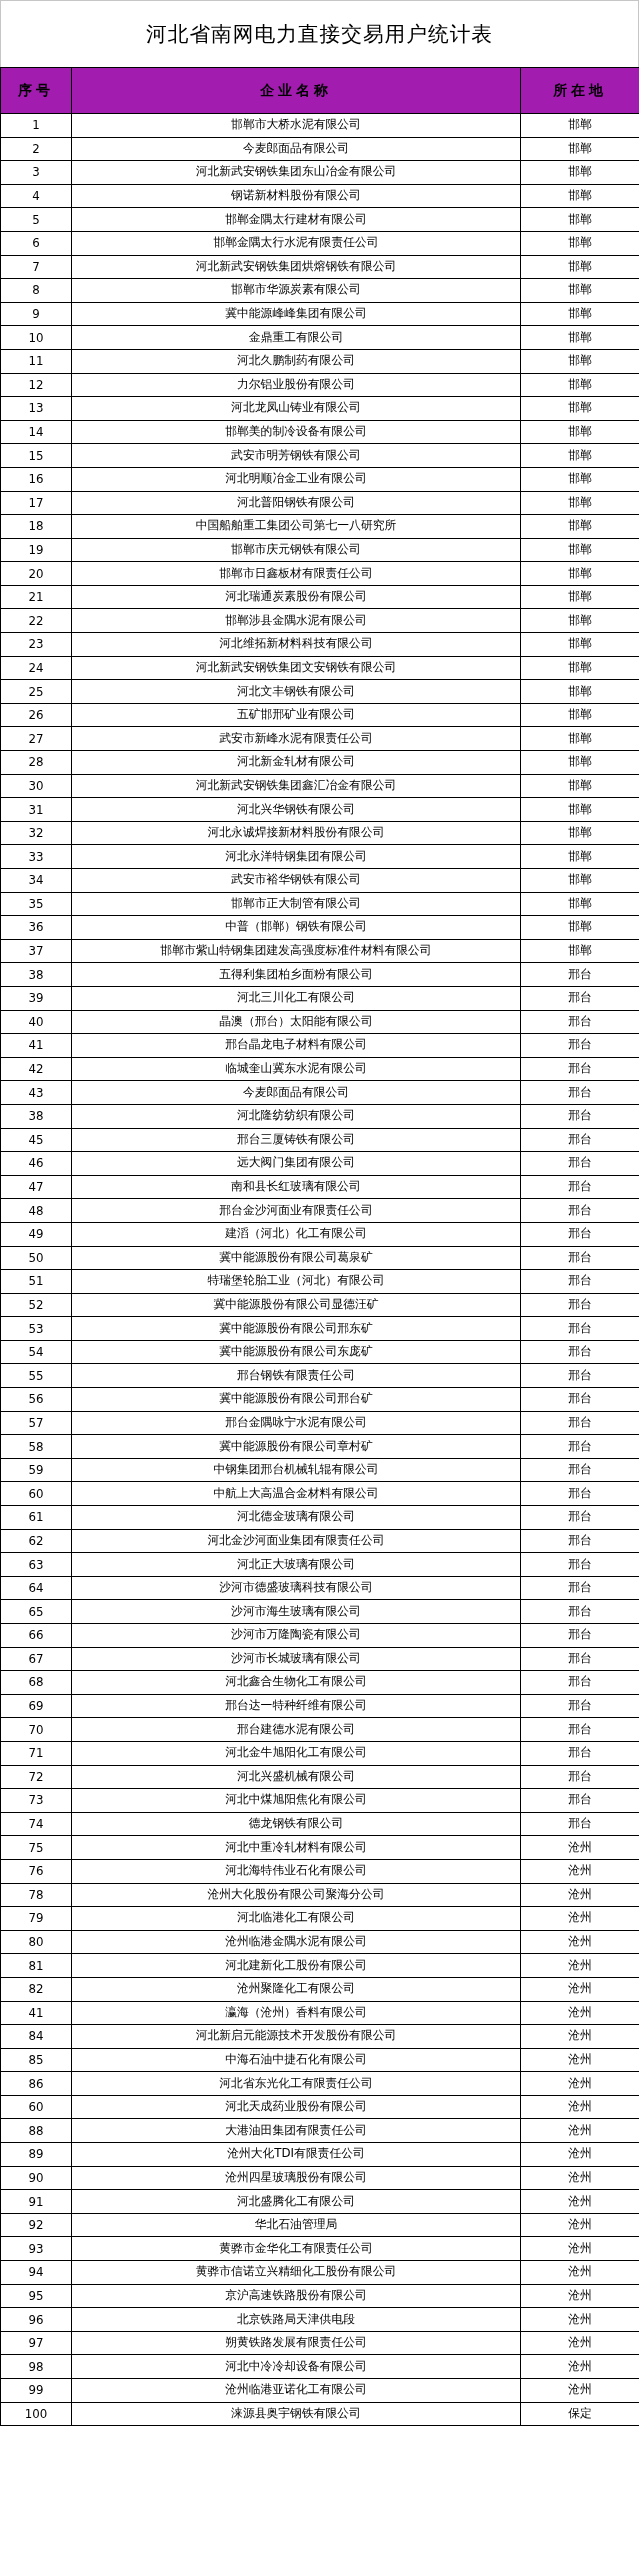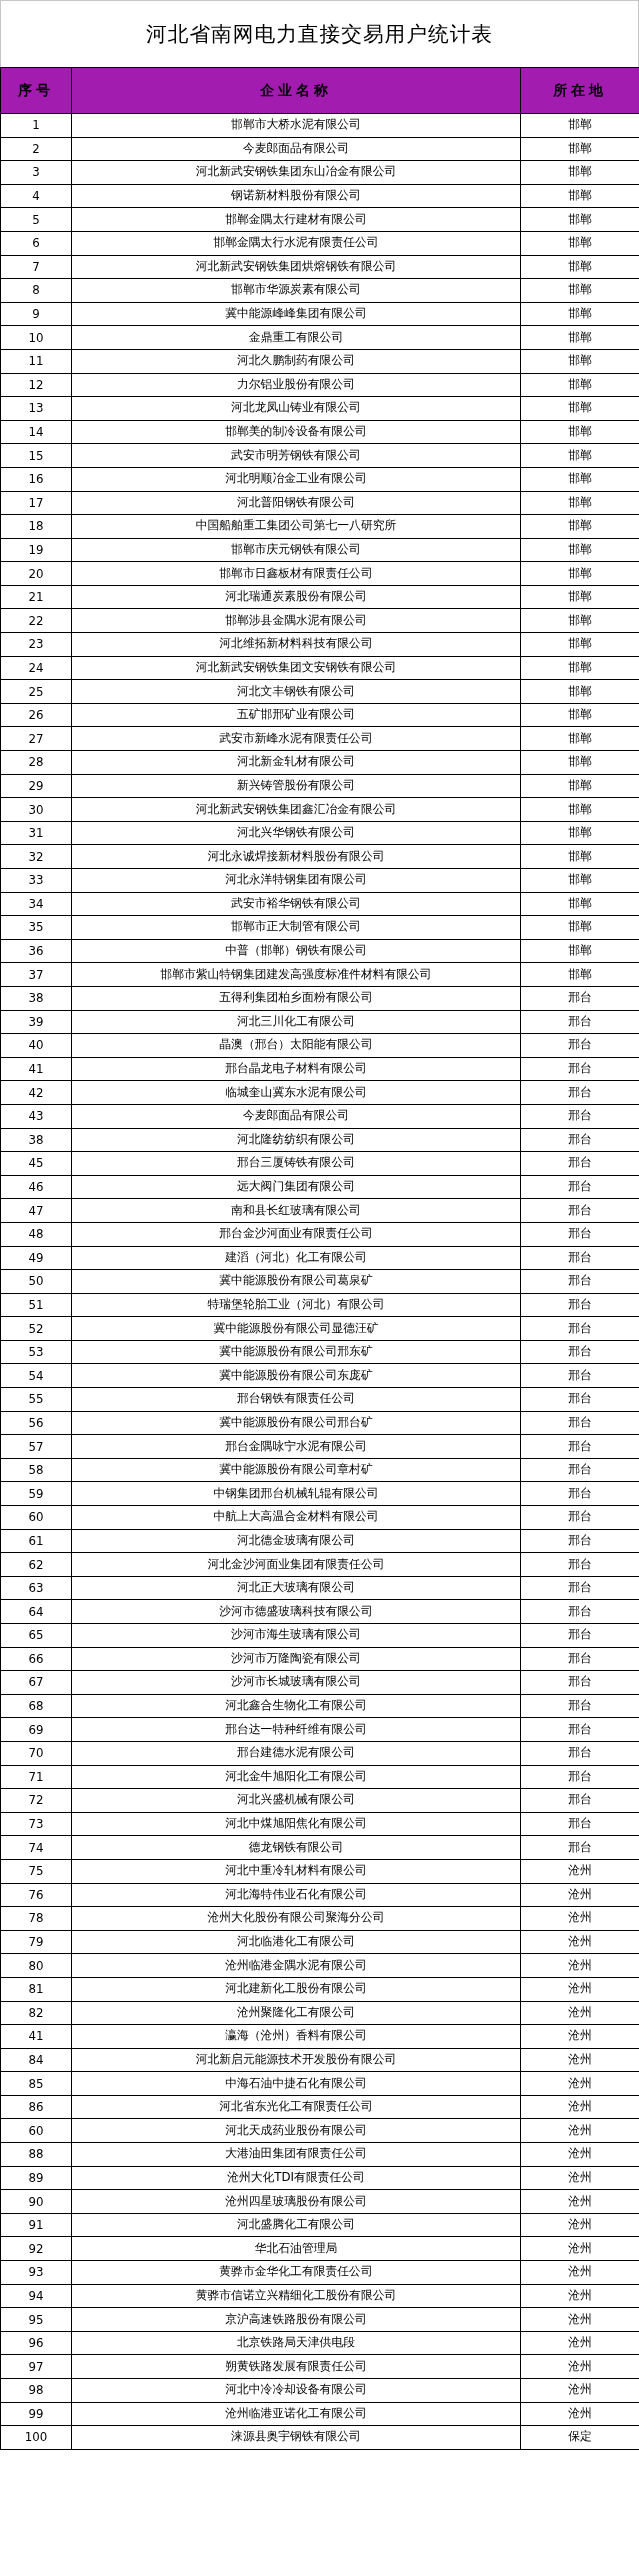--- a/index.html
+++ b/index.html
@@ -221,25 +221,20 @@
           <td>27</td>
           <td>武安市新峰水泥有限责任公司</td>
           <td>邯郸</td>
         </tr>
         <tr>
           <td>28</td>
           <td>河北新金轧材有限公司</td>
           <td>邯郸</td>
         </tr>
         <tr>
-          <td>29</td>
-          <td>新兴铸管股份有限公司</td>
-          <td>邯郸</td>
-        </tr>
-        <tr>
           <td>30</td>
           <td>河北新武安钢铁集团鑫汇冶金有限公司</td>
           <td>邯郸</td>
         </tr>
         <tr>
           <td>31</td>
           <td>河北兴华钢铁有限公司</td>
           <td>邯郸</td>
         </tr>
         <tr>

